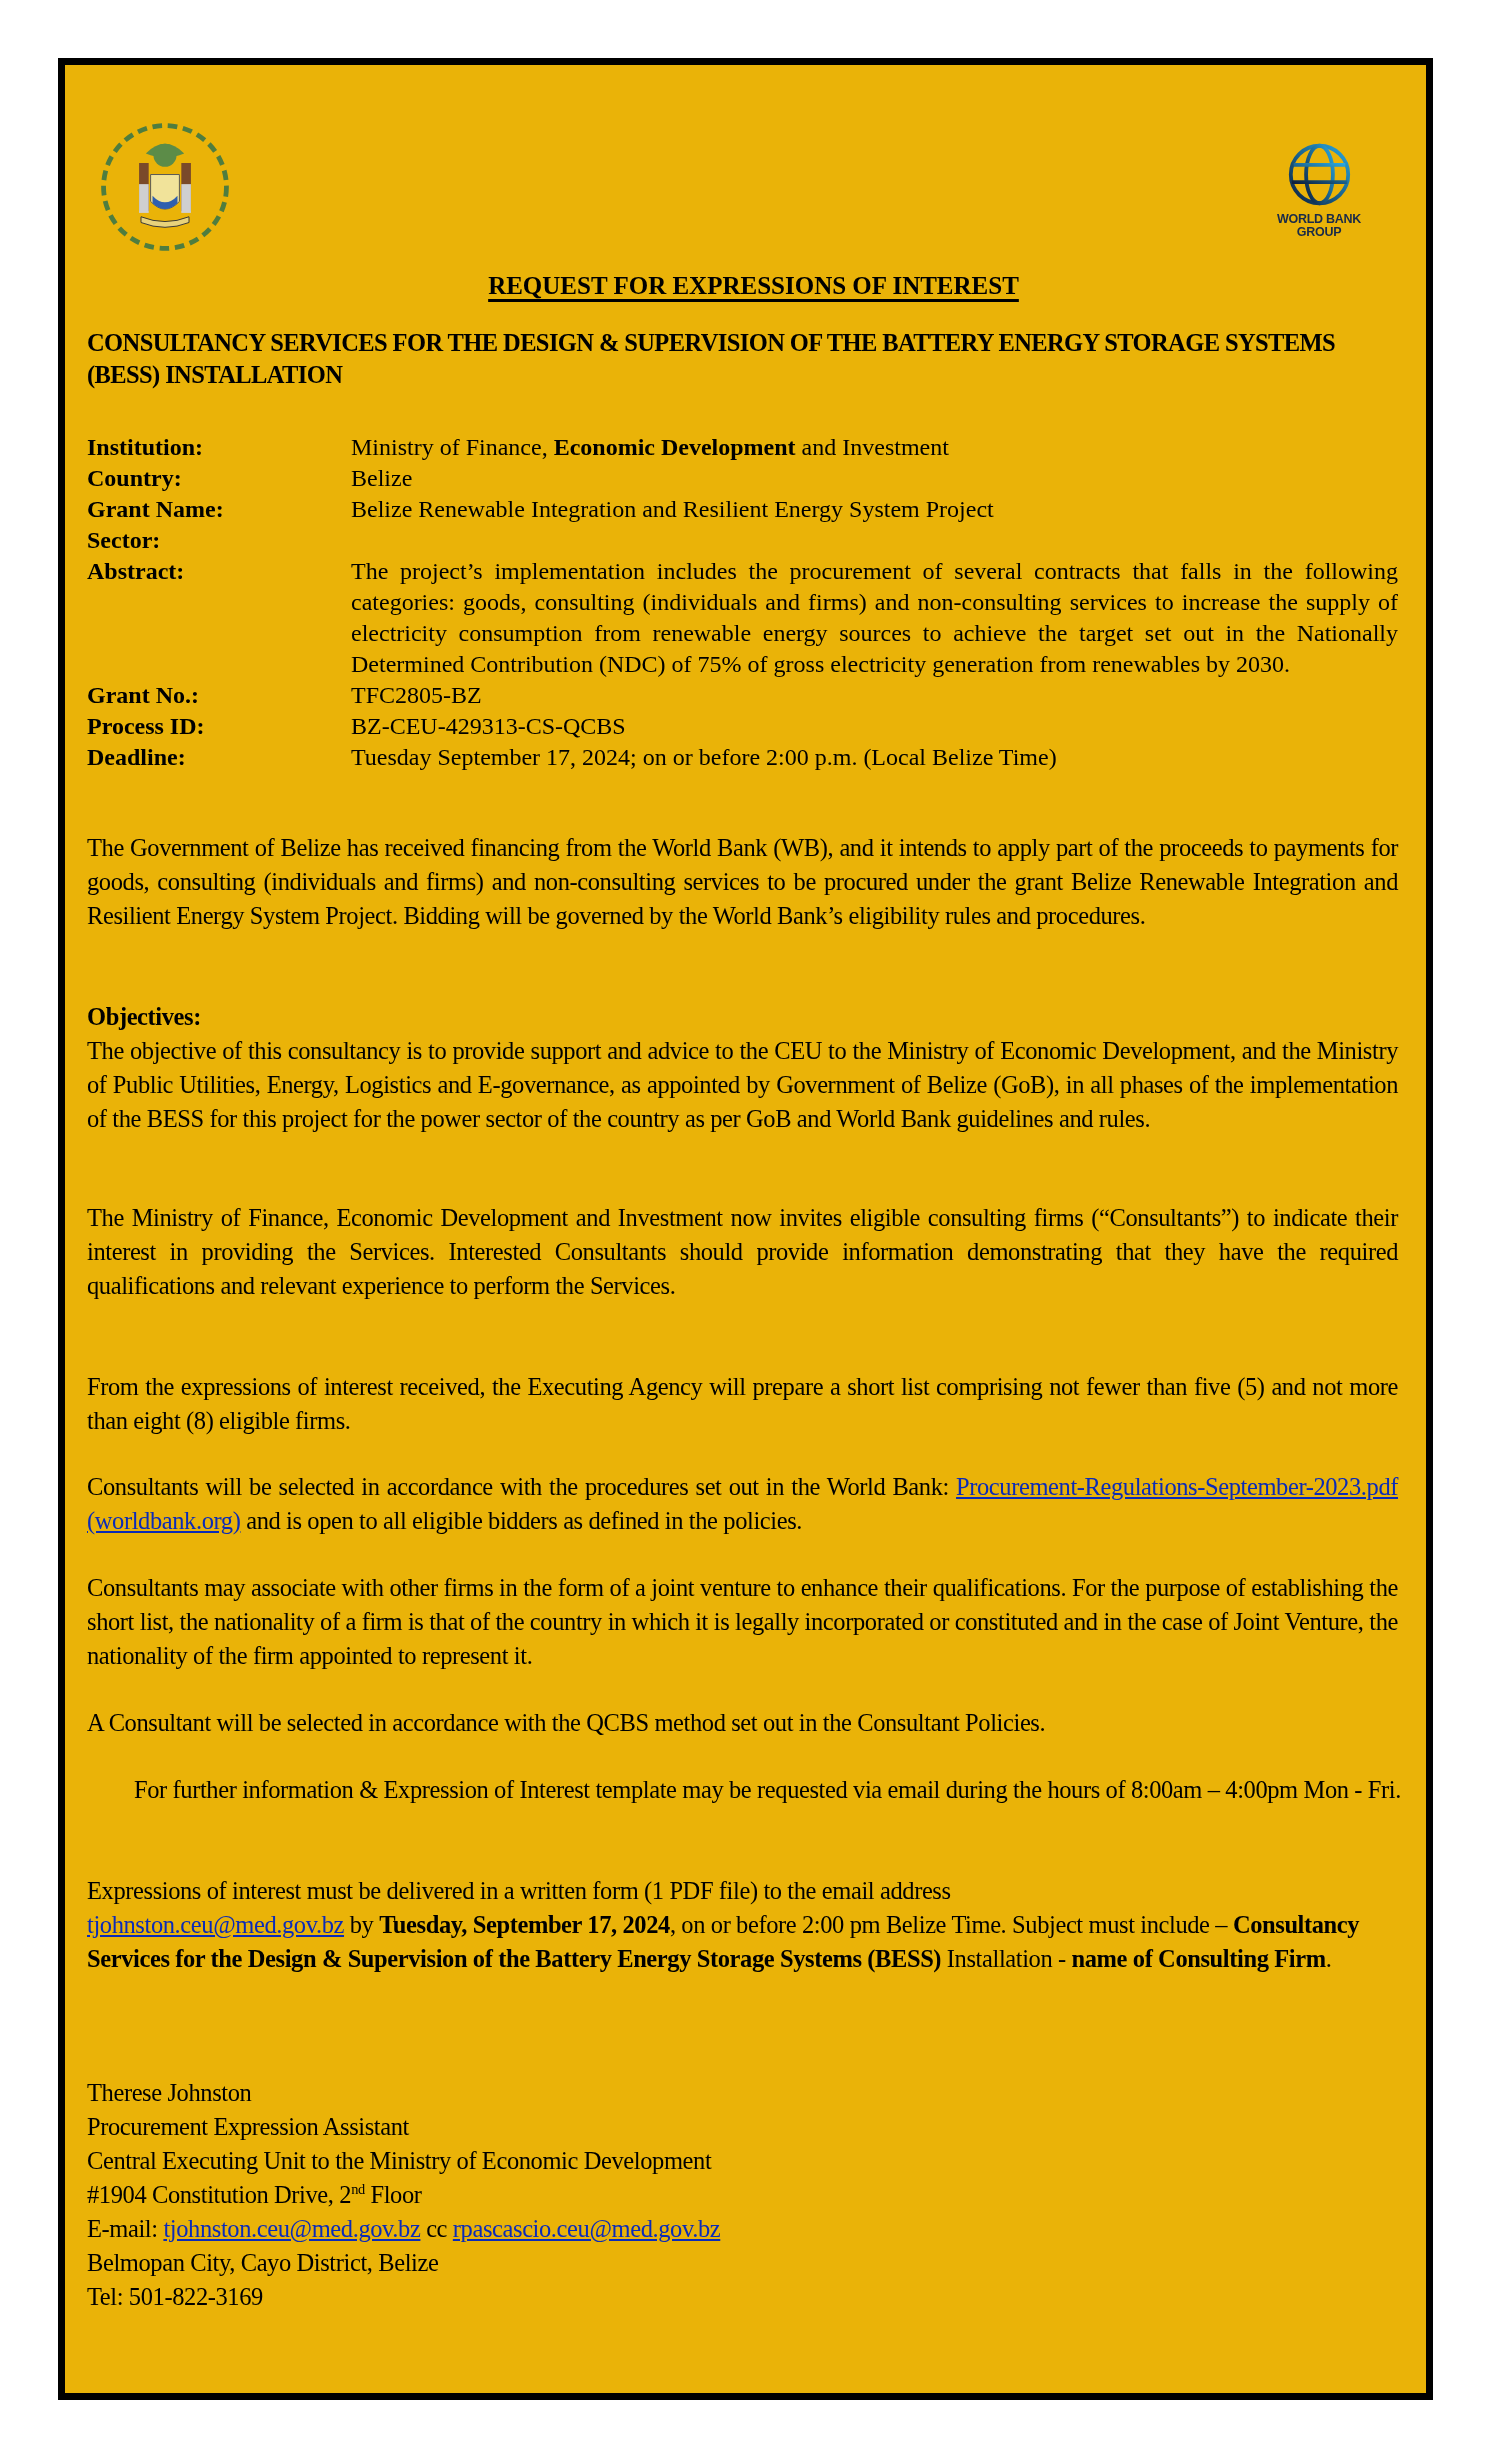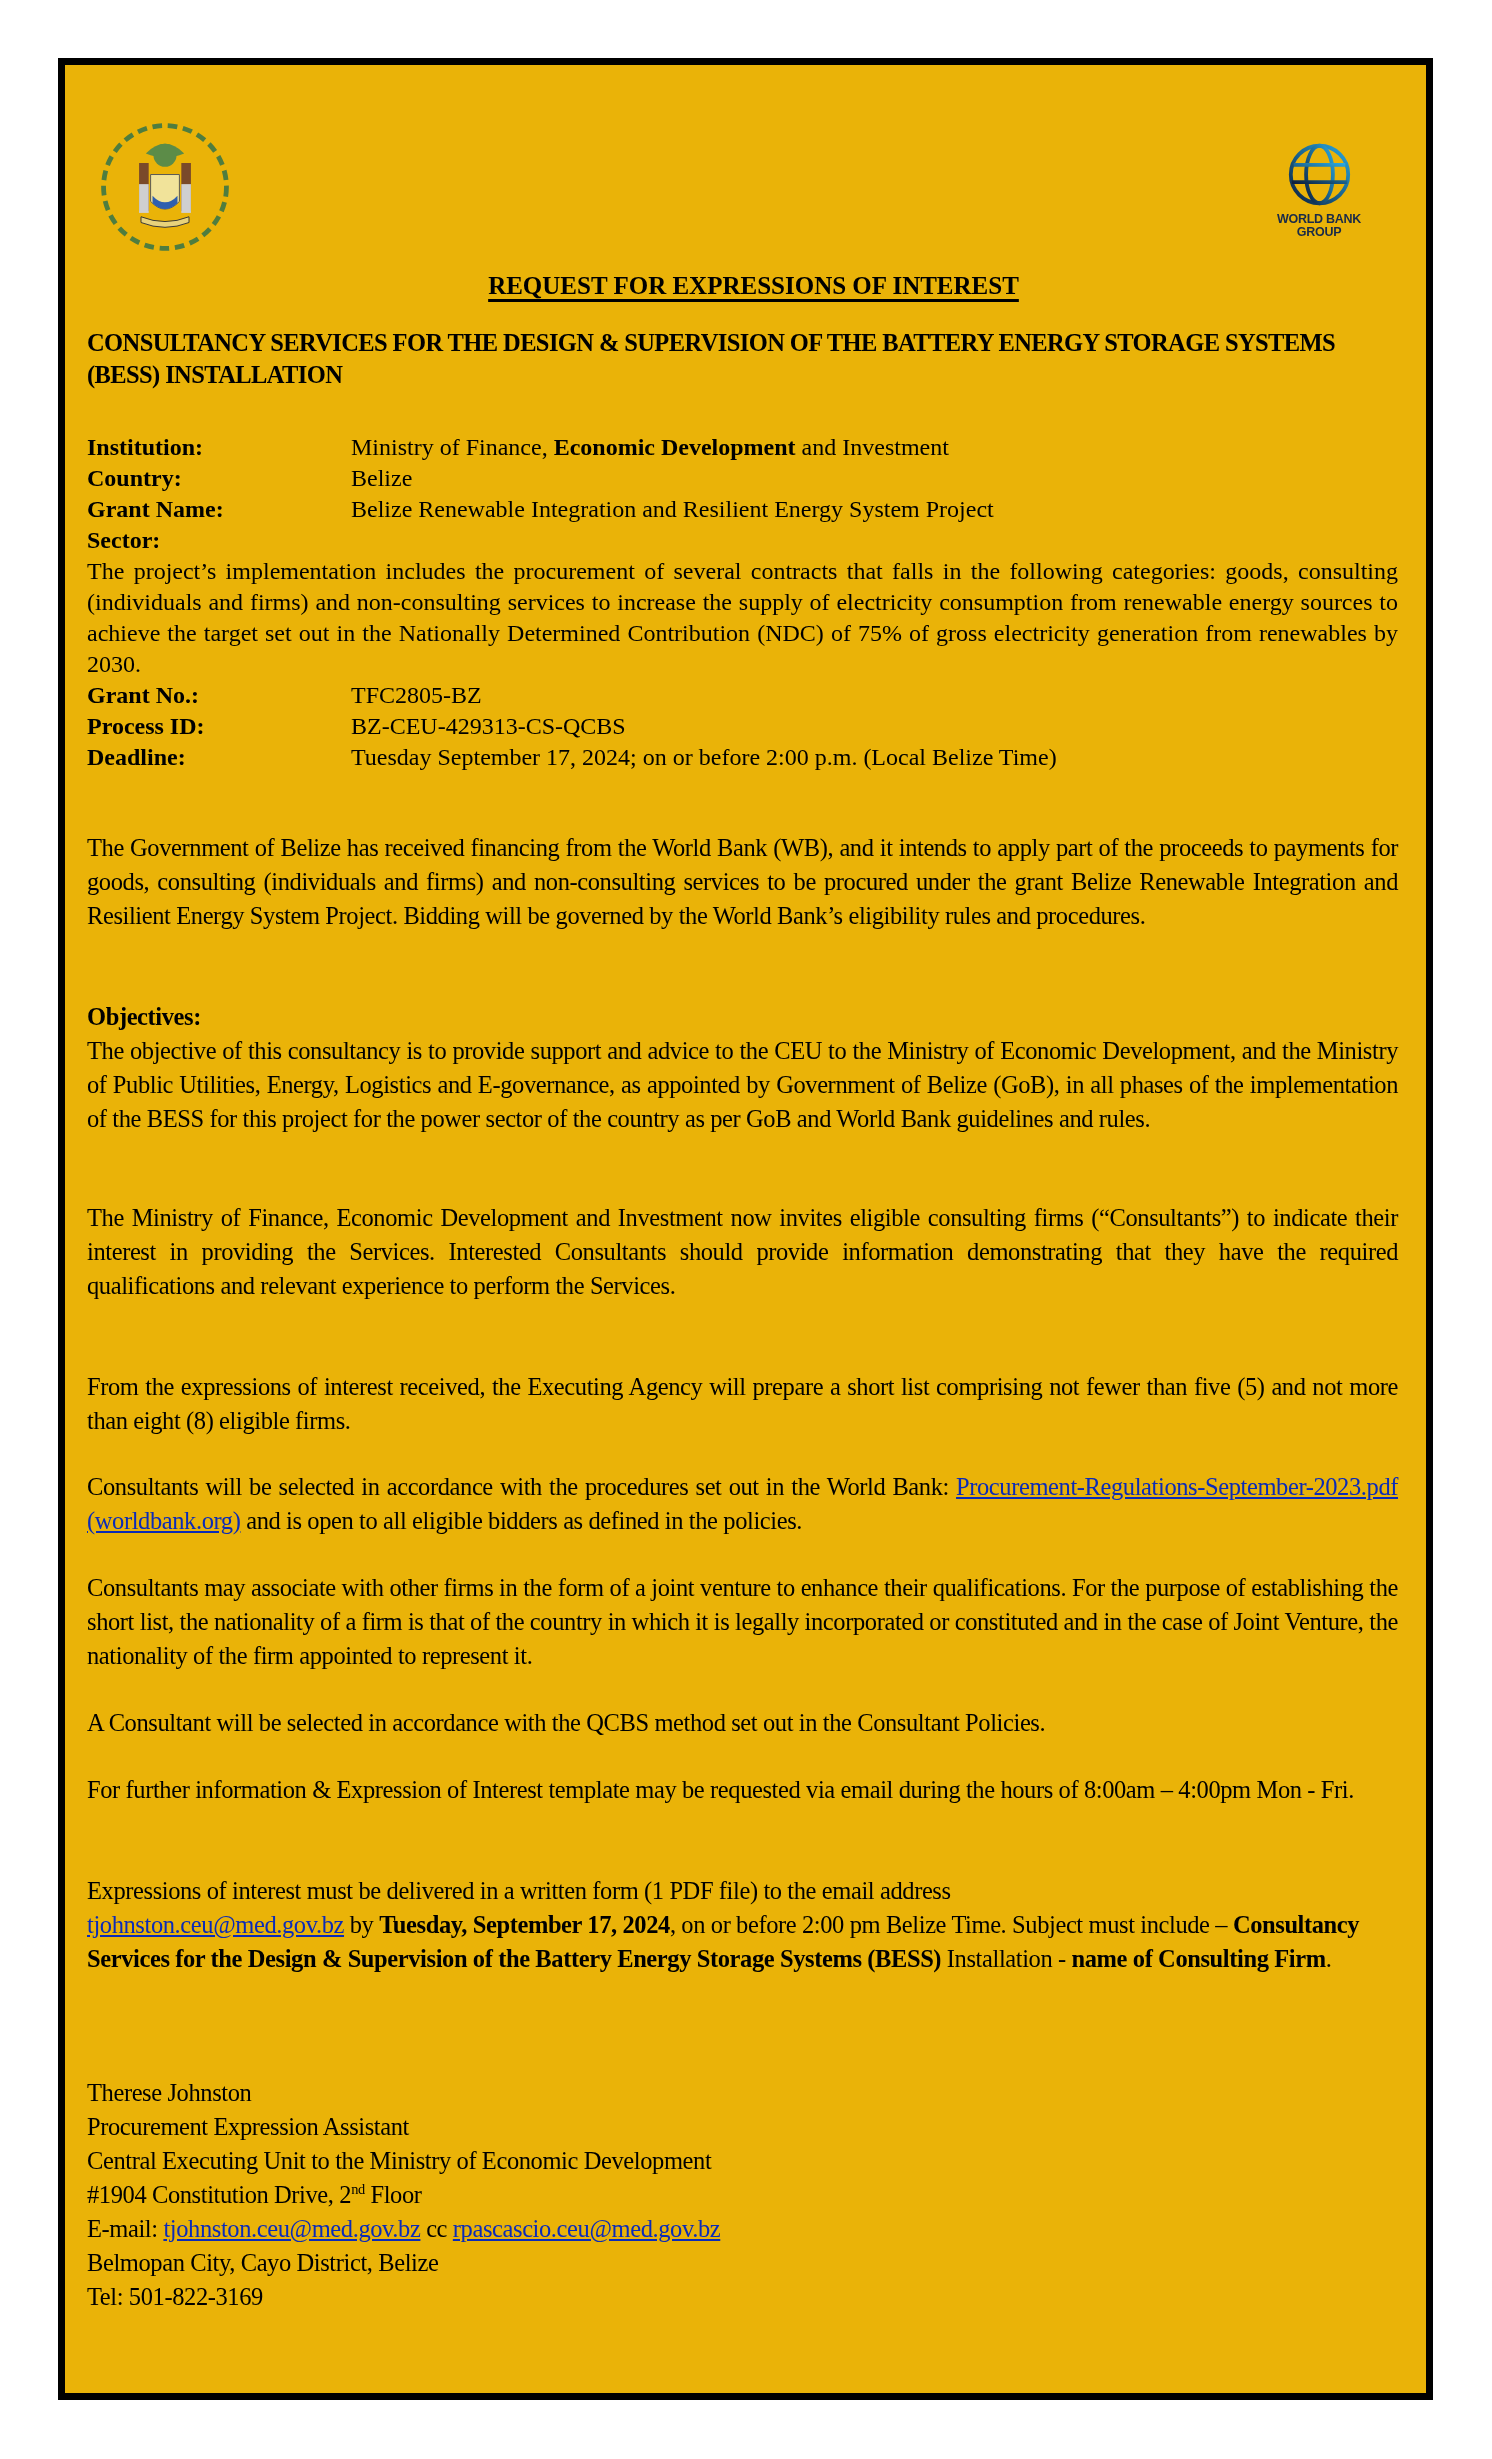--- a/index.html
+++ b/index.html
@@ -87,20 +87,21 @@
         <div class="val">Belize</div>
       </div>
       <div class="row">
         <div class="lbl">Grant Name:</div>
         <div class="val">Belize Renewable Integration and Resilient Energy System Project</div>
       </div>
       <div class="row">
         <div class="lbl">Sector:</div>
       </div>
       <div class="row">
+        <div class="lbl">Abstract:</div>
         <div class="val">The project’s implementation includes the procurement of several contracts that falls in the following categories: goods, consulting (individuals and firms) and non-consulting services to increase the supply of electricity consumption from renewable energy sources to achieve the target set out in the Nationally Determined Contribution (NDC) of 75% of gross electricity generation from renewables by 2030.</div>
       </div>
       <div class="row">
         <div class="lbl">Grant No.:</div>
         <div class="val">TFC2805-BZ</div>
       </div>
       <div class="row">
         <div class="lbl">Process ID:</div>
         <div class="val">BZ-CEU-429313-CS-QCBS</div>
       </div>
@@ -120,21 +121,21 @@
     <div class="body" style="top:1136px;">The Ministry of Finance, Economic Development and Investment now invites eligible consulting firms (“Consultants”) to indicate their interest in providing the Services. Interested Consultants should provide information demonstrating that they have the required qualifications and relevant experience to perform the Services.</div>
 
     <div class="body" style="top:1305px;">From the expressions of interest received, the Executing Agency will prepare a short list comprising not fewer than five (5) and not more than eight (8) eligible firms.</div>
 
     <div class="body" style="top:1405px;"><span>Consultants will be selected in accordance with the procedures set out in the World Bank: </span><a class="link">Procurement-Regulations-September-2023.pdf (worldbank.org)</a><span> and is open to all eligible bidders as defined in the policies.</span></div>
 
     <div class="body" style="top:1506px;">Consultants may associate with other firms in the form of a joint venture to enhance their qualifications. For the purpose of establishing the short list, the nationality of a firm is that of the country in which it is legally incorporated or constituted and in the case of Joint Venture, the nationality of the firm appointed to represent it.</div>
 
     <div class="body left" style="top:1641px;">A Consultant will be selected in accordance with the QCBS method set out in the Consultant Policies.</div>
 
-    <div class="body left" style="top:1708px;">For further information &amp; Expression of Interest template may be requested via email during the hours of 8:00am – 4:00pm Mon - Fri.</div>
+    <div class="body left" style="top:1708px;margin-left:47px;">For further information &amp; Expression of Interest template may be requested via email during the hours of 8:00am – 4:00pm Mon - Fri.</div>
 
     <div class="body left" style="top:1809px;"><div>Expressions of interest must be delivered in a written form (1 PDF file) to the email address</div><a class="link">tjohnston.ceu@med.gov.bz</a><span> by </span><span class="b">Tuesday, September 17, 2024</span><span>, on or before 2:00 pm Belize Time.  Subject must include – </span><span class="b">Consultancy Services for the Design &amp; Supervision of the Battery Energy Storage Systems (BESS)</span><span> Installation - </span><span class="b">name of Consulting Firm</span><span>.</span></div>
 
     <div class="body left" style="top:2011px;">
       <div>Therese Johnston</div>
       <div>Procurement Expression Assistant</div>
       <div>Central Executing Unit to the Ministry of Economic Development</div>
       <div><span>#1904 Constitution Drive, 2</span><sup>nd</sup><span> Floor</span></div>
       <div><span>E-mail: </span><a class="link">tjohnston.ceu@med.gov.bz</a><span> cc </span><a class="link">rpascascio.ceu@med.gov.bz</a></div>
       <div>Belmopan City, Cayo District, Belize</div>

